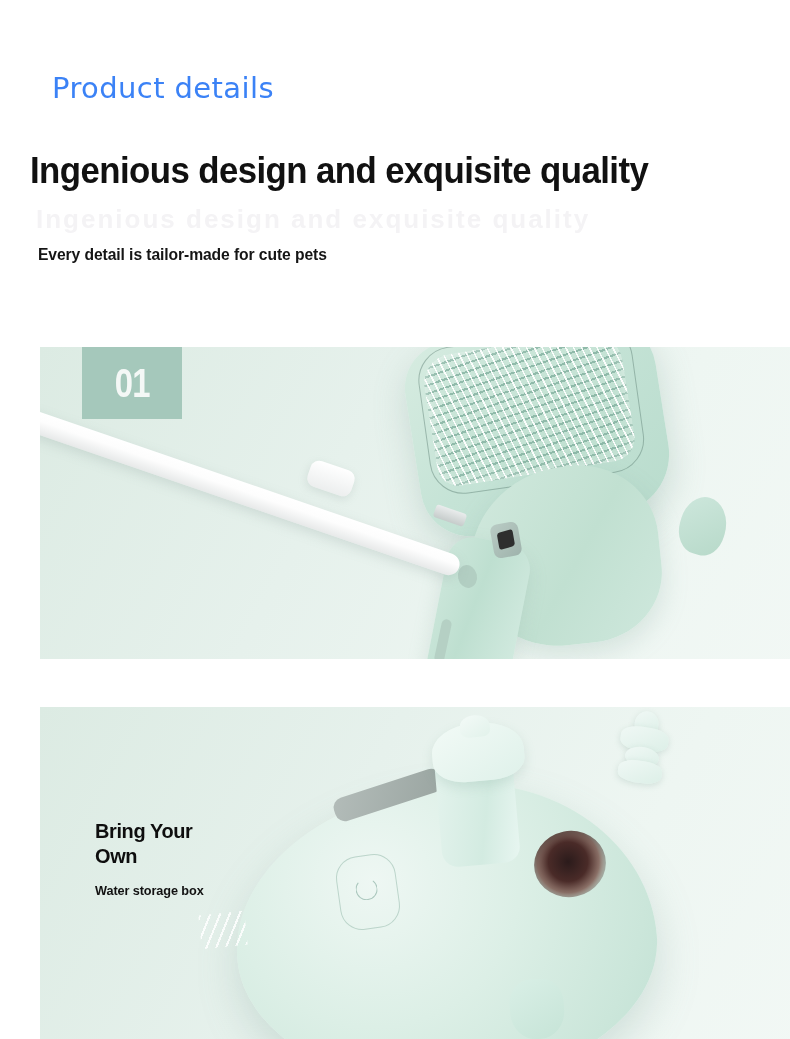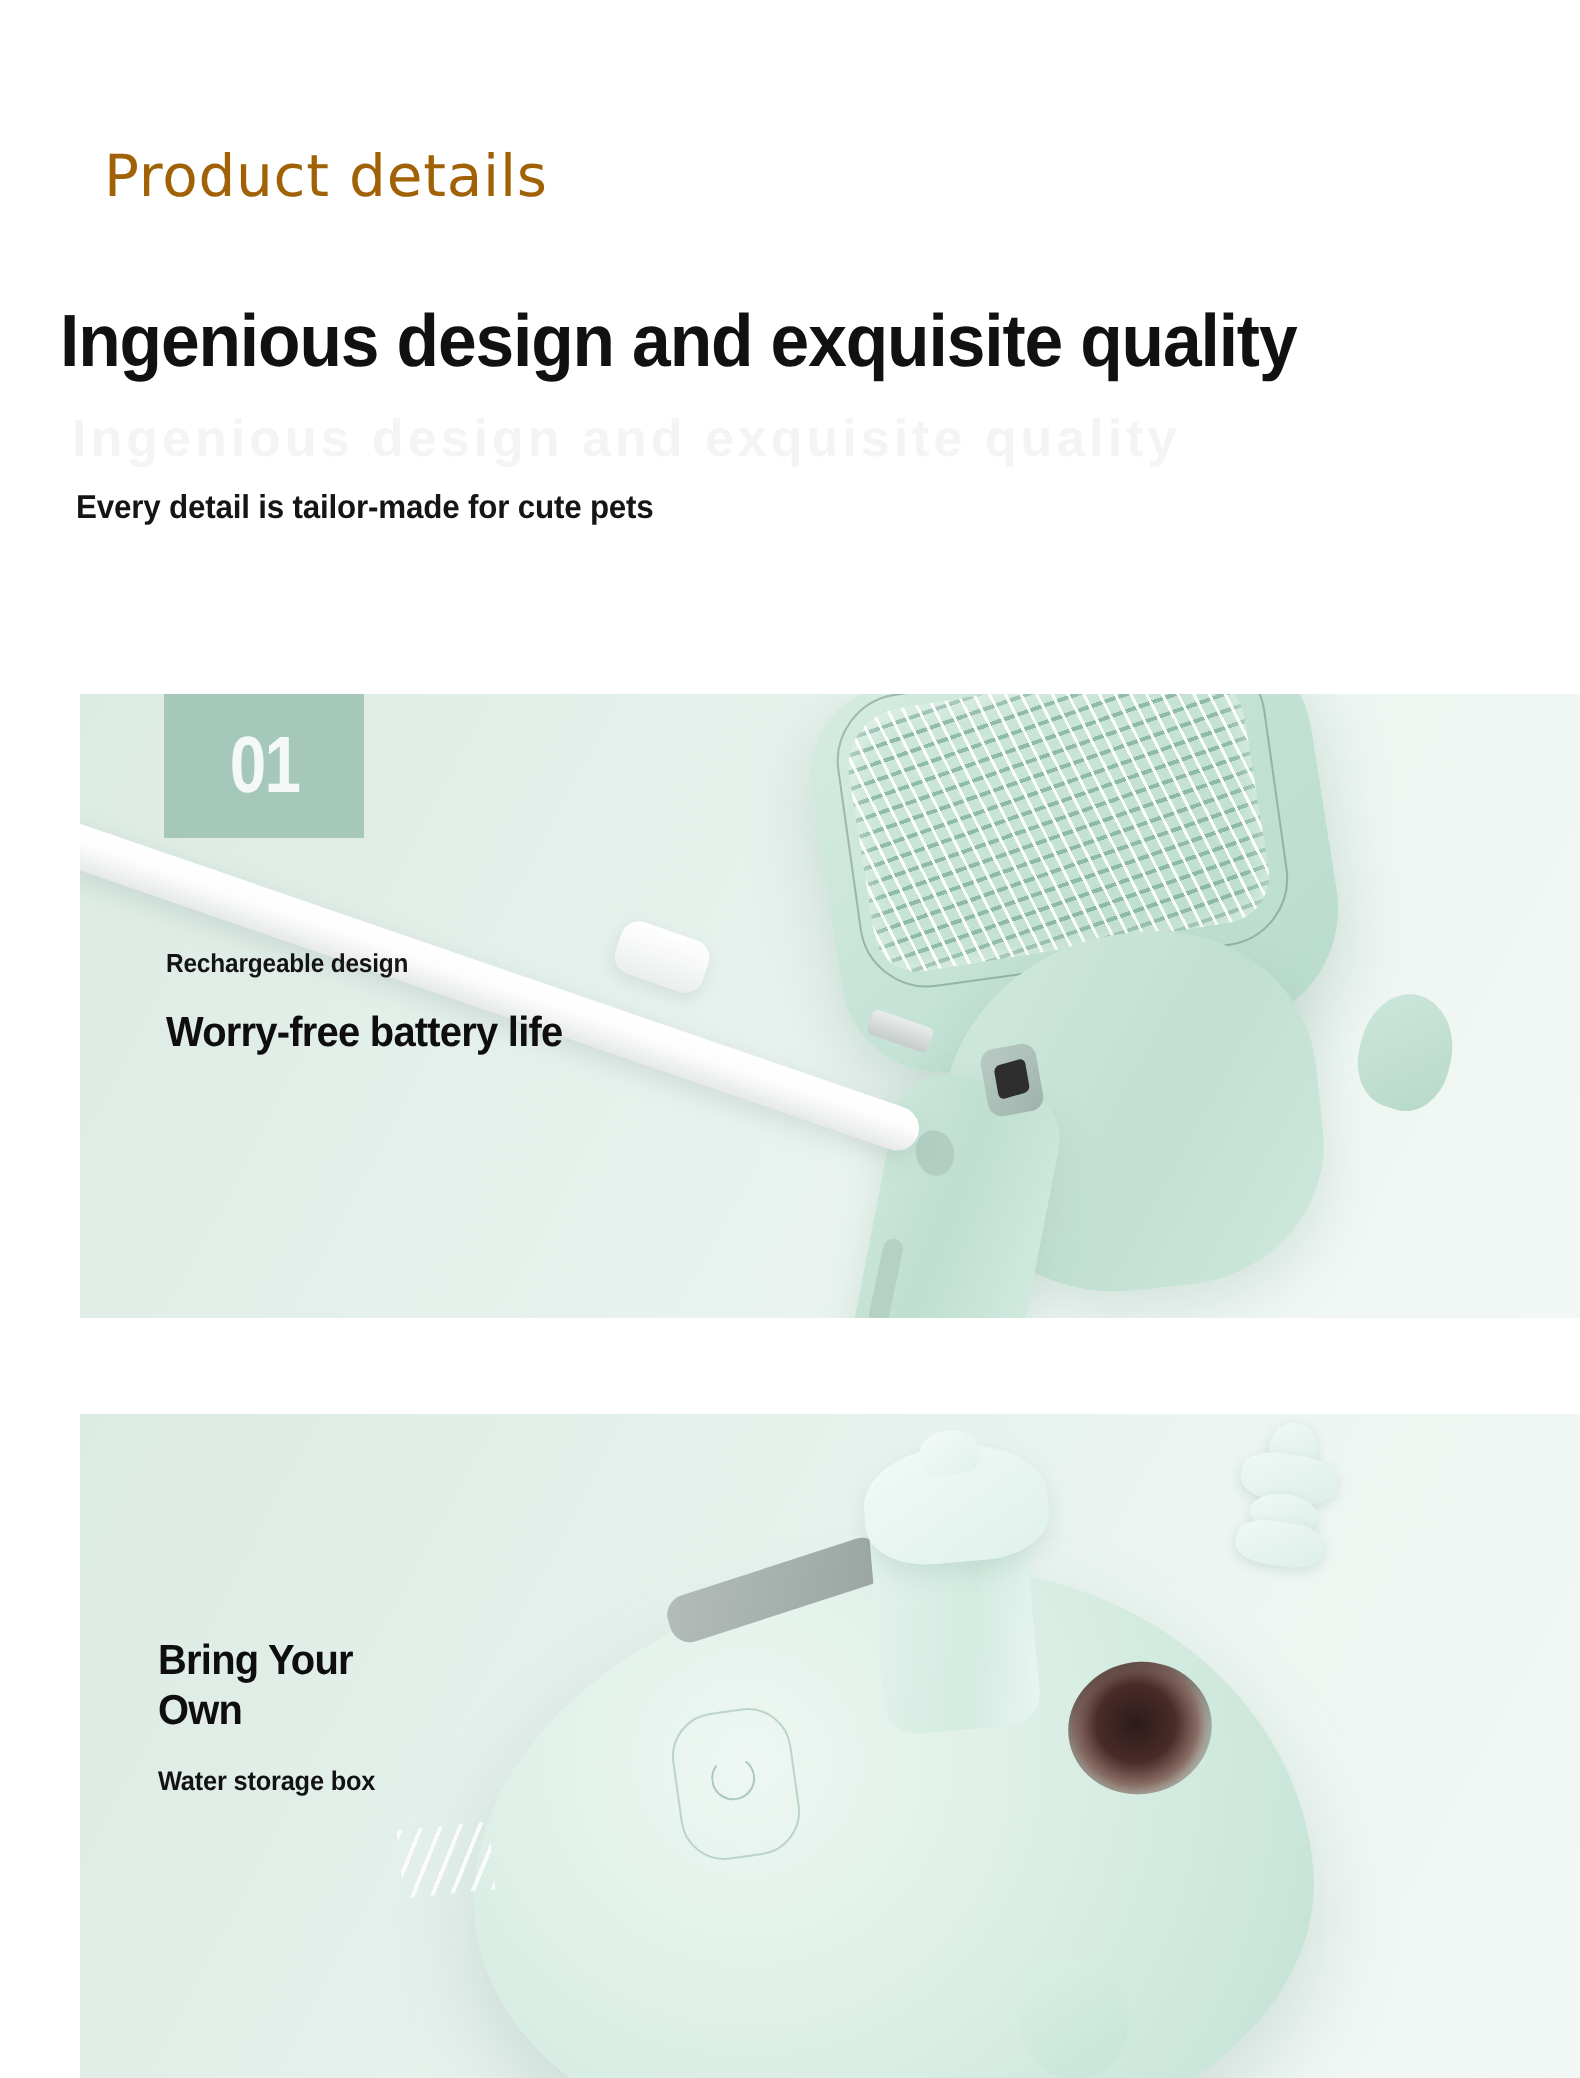--- a/index.html
+++ b/index.html
@@ -7,21 +7,21 @@
     width:790px;height:1039px;
     background:#ffffff;
     font-family:"Liberation Sans","DejaVu Sans",sans-serif;
     overflow:hidden;position:relative;
   }
   .page{position:relative;width:790px;height:1039px;background:#fff;}
 
   
   .eyebrow{
     position:absolute;left:52px;top:74px;
-    font-size:29px;font-weight:400;color:#a16207;
+    font-size:29px;font-weight:400;color:#3b82f6;
     letter-spacing:.4px;line-height:1;
     font-family:"DejaVu Sans","Liberation Sans",sans-serif;
   }
   .headline{
     position:absolute;left:30px;top:152px;
     font-size:37px;font-weight:700;color:#111;
     line-height:1;letter-spacing:-.6px;
     transform:scaleX(.94);transform-origin:left center;
     white-space:nowrap;
   }
@@ -68,21 +68,21 @@
     letter-spacing:-.1px;line-height:1.15;
     transform:scaleX(.94);transform-origin:left center;white-space:nowrap;
   }
   .title{
     font-size:21px;font-weight:700;color:#0e0e0e;
     letter-spacing:-.4px;line-height:1.18;
     transform:scaleX(.95);transform-origin:left center;white-space:pre-line;
   }
   #card-1 .txt{left:43px;top:128px;}
   #card-1 .kicker{margin-bottom:15px;}
-  #card-2 .txt{left:39px;top:112px;}
+  #card-2 .txt{left:55px;top:112px;}
   #card-2 .sub{
     margin-top:14px;font-size:13.5px;font-weight:700;color:#121212;
     letter-spacing:-.1px;transform:scaleX(.94);transform-origin:left center;
     white-space:nowrap;
   }
 
   
   .photo{position:absolute;inset:0;z-index:1;pointer-events:none;}
 
   
@@ -256,24 +256,20 @@
       <div class="p1-port"></div>
       <div class="p1-cable"></div>
       <div class="p1-collar"></div>
       <div class="p1-tip"></div>
     </div>
 
     <div class="badge">
       <span>01</span>
     </div>
 
-    <div class="txt">
-      <div class="kicker">Rechargeable design</div>
-      <div class="title">Worry-free battery life</div>
-    </div>
   </div>
 
   <div class="card" id="card-2">
 
     <div class="photo">
       <div class="p2-plug">
         <i></i>
         <i></i>
         <i></i>
         <i></i>

